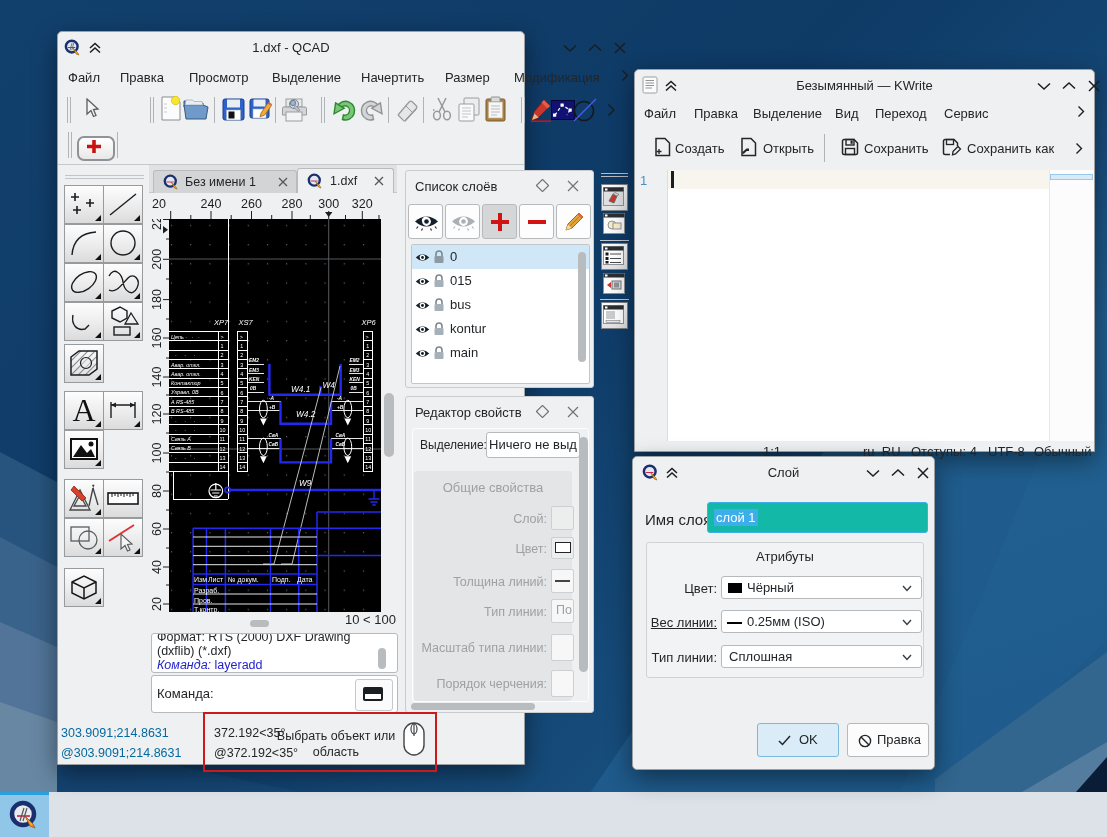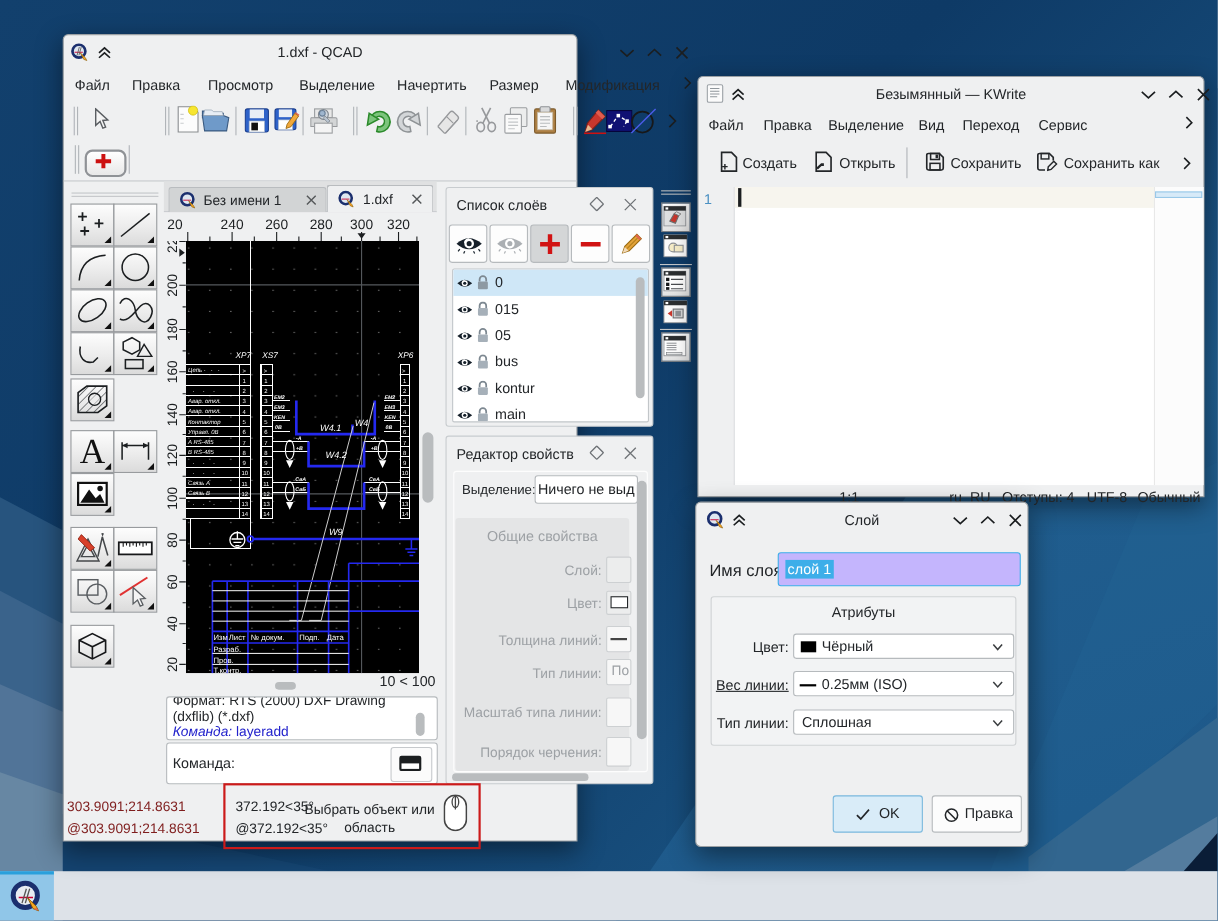--- a/index.html
+++ b/index.html
@@ -664,21 +664,21 @@
   <div class="abs" style="left:93px;top:643px;width:247px;height:38px;background:#fff;border:1px solid #b6babd;border-radius:3px;box-sizing:border-box;">
     <span style="position:absolute;left:5px;top:10px;font-size:13px;color:#232629;">Команда:</span>
     <div class="abs" style="right:4px;top:3px;width:36px;height:30px;background:#fbfbfb;border:1px solid #c6c9cc;border-radius:3px;">
       <svg width="22" height="17" style="position:absolute;left:6px;top:6px">
             <rect x="1" y="1" width="20" height="14" rx="2" fill="#1b1e20"></rect>
             <rect x="3" y="8" width="16" height="5" fill="#fff"></rect>
           </svg>
     </div>
   </div>
 
-  <div class="abs" style="left:3px;top:691px;font-size:12.5px;color:#7f1d1d;line-height:20px;">303.9091;214.8631<br>@303.9091;214.8631</div>
+  <div class="abs" style="left:3px;top:691px;font-size:12.5px;color:#0369a1;line-height:20px;">303.9091;214.8631<br>@303.9091;214.8631</div>
   <div class="abs" style="left:156px;top:691px;font-size:12.5px;color:#232629;line-height:20px;">372.192&lt;35°<br>@372.192&lt;35°</div>
   <div class="abs" style="left:218px;top:696px;width:120px;text-align:center;font-size:12.5px;color:#232629;line-height:16px;">Выбрать объект или<br>область</div>
   <svg width="22" height="34" style="position:absolute;left:345px;top:690px" viewBox="0 0 22 34">
     <rect x="1" y="1" width="20" height="32" rx="10" fill="#fff" stroke="#444" stroke-width="1.4"></rect>
     <line x1="11" y1="1" x2="11" y2="14" stroke="#444" stroke-width="1.2"></line>
     <ellipse cx="11" cy="7" rx="3" ry="5" fill="none" stroke="#444" stroke-width="1.2"></ellipse>
   </svg>
 
   <div class="dock" style="left:347px;top:138px;width:189px;height:218px;">
     <div class="dock-title">Список слоёв</div>
@@ -754,33 +754,20 @@
               <path d="M1 7 Q10 -1.5 19 7 Q10 15.5 1 7 Z" fill="#16202a"></path>
               <circle cx="10" cy="7" r="3.6" fill="#fff"></circle>
               <circle cx="10" cy="7" r="1.9" fill="#16202a"></circle>
               <path d="M10 3.5 a3.5 3.5 0 0 0 -3.4 3" fill="none" stroke="#fff" stroke-width="1"></path>
             </svg>
             <svg width="12" height="14" style="left:21px;top:5px" viewBox="0 0 12 14">
               <path d="M3 6 V4 a3 3 0 0 1 6 0 V6" fill="none" stroke="#7d8891" stroke-width="1.6"></path>
               <rect x="1.5" y="6" width="9" height="7" rx="1" fill="#a6b0b9"></rect>
             </svg>
             <span class="lt">015</span>
-          </div>
-      <div class="lrow">
-            <svg width="15" height="11" style="left:3px;top:7px" viewBox="0 0 20 14">
-              <path d="M1 7 Q10 -1.5 19 7 Q10 15.5 1 7 Z" fill="#16202a"></path>
-              <circle cx="10" cy="7" r="3.6" fill="#fff"></circle>
-              <circle cx="10" cy="7" r="1.9" fill="#16202a"></circle>
-              <path d="M10 3.5 a3.5 3.5 0 0 0 -3.4 3" fill="none" stroke="#fff" stroke-width="1"></path>
-            </svg>
-            <svg width="12" height="14" style="left:21px;top:5px" viewBox="0 0 12 14">
-              <path d="M3 6 V4 a3 3 0 0 1 6 0 V6" fill="none" stroke="#7d8891" stroke-width="1.6"></path>
-              <rect x="1.5" y="6" width="9" height="7" rx="1" fill="#a6b0b9"></rect>
-            </svg>
-            <span class="lt">05</span>
           </div>
       <div class="lrow">
             <svg width="15" height="11" style="left:3px;top:7px" viewBox="0 0 20 14">
               <path d="M1 7 Q10 -1.5 19 7 Q10 15.5 1 7 Z" fill="#16202a"></path>
               <circle cx="10" cy="7" r="3.6" fill="#fff"></circle>
               <circle cx="10" cy="7" r="1.9" fill="#16202a"></circle>
               <path d="M10 3.5 a3.5 3.5 0 0 0 -3.4 3" fill="none" stroke="#fff" stroke-width="1"></path>
             </svg>
             <svg width="12" height="14" style="left:21px;top:5px" viewBox="0 0 12 14">
               <path d="M3 6 V4 a3 3 0 0 1 6 0 V6" fill="none" stroke="#7d8891" stroke-width="1.6"></path>
@@ -1010,21 +997,21 @@
     <path d="M2 6 L7 1.5 L12 6 M2 10.5 L7 6 L12 10.5" fill="none" stroke="#1b1e20" stroke-width="1.5"></path>
   </svg>
   <div class="abs" style="left:0;top:8px;width:100%;text-align:center;font-size:13px;color:#232629;">Слой</div>
   <svg width="76" height="12" style="position:absolute;left:233px;top:10px" viewBox="0 0 76 12">
     <path d="M1 3.5 L7 9 L13 3.5" fill="none" stroke="#1b1e20" stroke-width="1.5"></path>
     <path d="M26 8.5 L32 3 L38 8.5" fill="none" stroke="#1b1e20" stroke-width="1.5"></path>
     <path d="M52 1 L62 11 M62 1 L52 11" fill="none" stroke="#1b1e20" stroke-width="1.5"></path>
   </svg>
 
   <span class="abs" style="left:12px;top:54px;font-size:15px;color:#232629;">Имя слоя:</span>
-  <div class="abs" style="left:74px;top:45px;width:221px;height:31px;background:#c4b5fd;border:1px solid #3daee9;border-radius:3px;box-sizing:border-box;text-align:right;">
+  <div class="abs" style="left:74px;top:45px;width:221px;height:31px;background:#14b8a6;border:1px solid #3daee9;border-radius:3px;box-sizing:border-box;text-align:right;">
     <span style="position:absolute;left:6px;top:6px;background:#3daee9;color:#fff;font-size:13px;padding:1px 2px;">слой 1</span>
   </div>
 
   <div class="abs" style="left:13px;top:85px;width:276px;height:134px;background:#f2f3f4;border:1px solid #d0d3d5;border-radius:3px;">
     <div class="abs" style="left:0;top:6px;width:100%;text-align:center;font-size:13px;color:#232629;">Атрибуты</div>
     <div class="abs" style="left:0;top:38px;width:70px;text-align:right;font-size:13px;color:#232629;">Цвет:</div>
     <div class="combo" style="left:74px;top:33px;width:201px;height:23px;">
       <div class="abs" style="left:6px;top:6px;width:14px;height:10px;background:#000;"></div>
       <span class="abs" style="left:25px;top:3px;">Чёрный</span>
       <svg width="10" height="7" style="position:absolute;right:9px;top:8px" viewBox="0 0 10 7">

